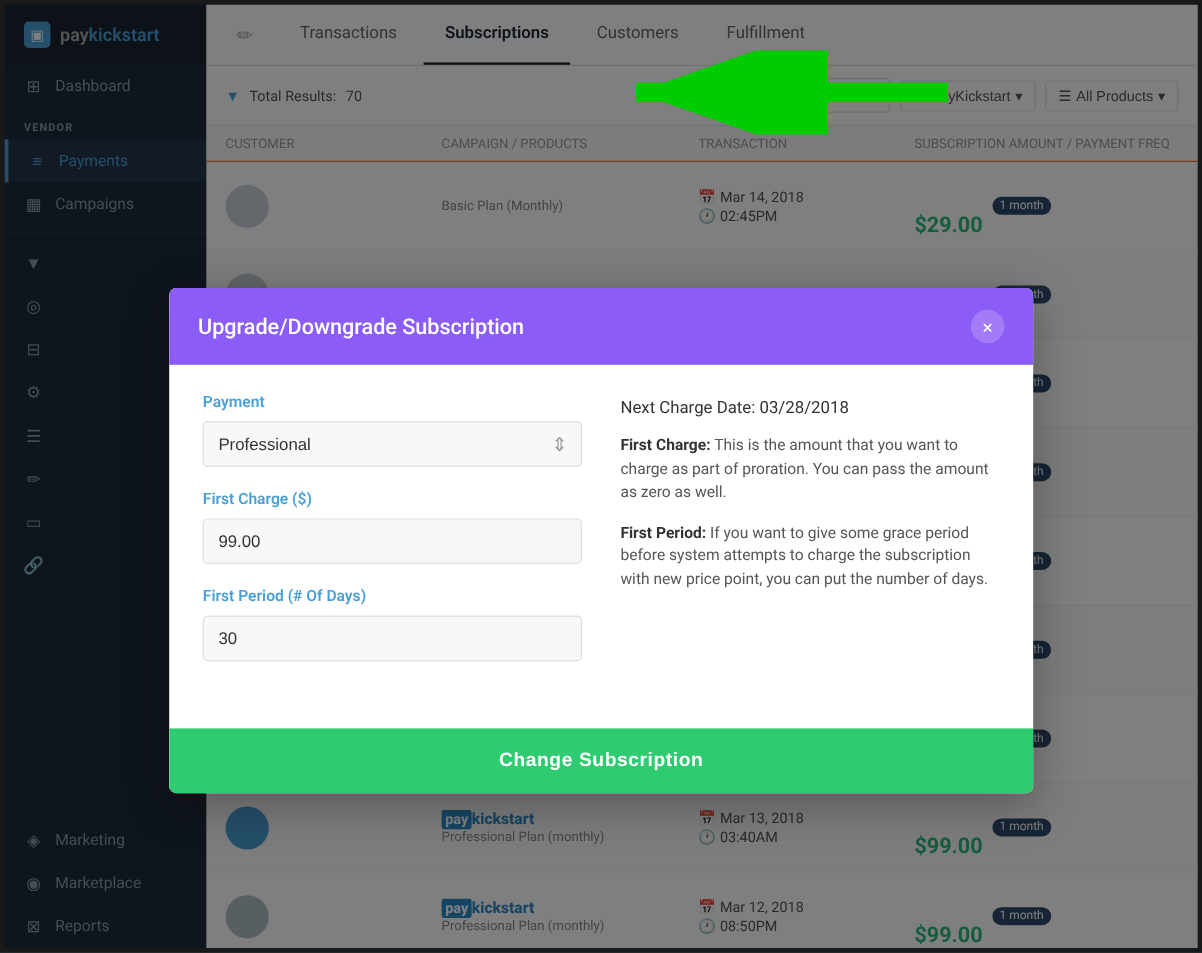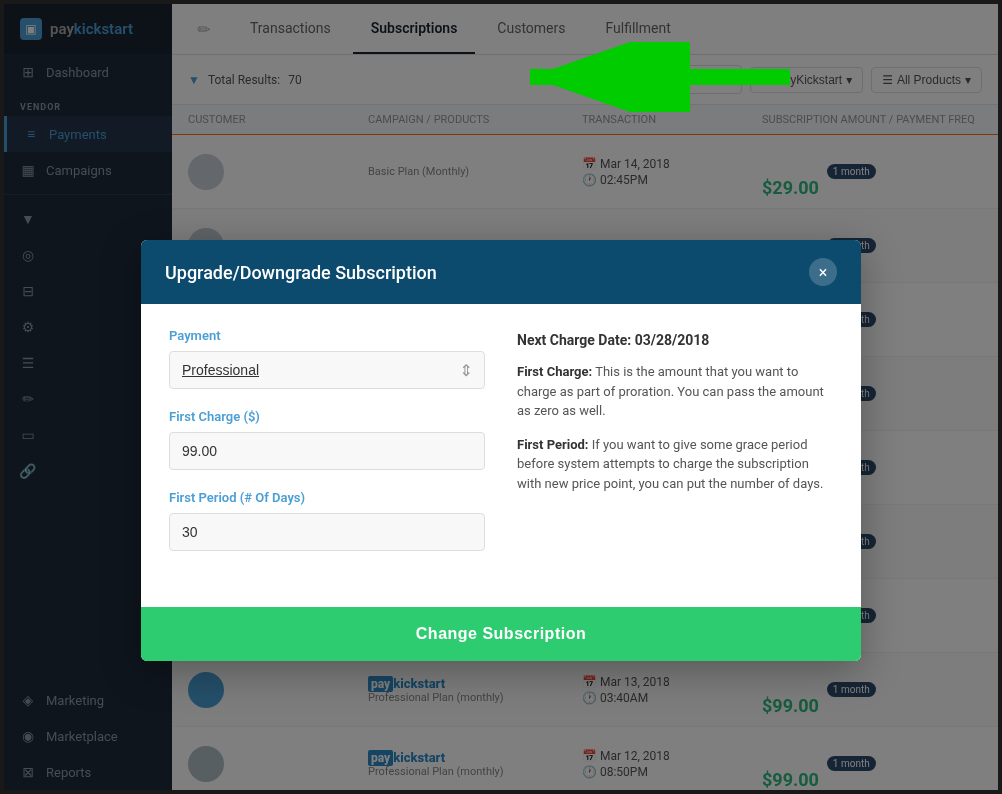--- a/index.html
+++ b/index.html
@@ -232,21 +232,21 @@
     
     .modal {
       background: #fff;
       border-radius: 6px;
       width: 720px;
       box-shadow: 0 10px 40px rgba(0,0,0,0.3);
       overflow: hidden;
       position: relative;
     }
     .modal-header {
-      background: #0c4a6e;
+      background: #8b5cf6;
       padding: 18px 24px;
       display: flex;
       align-items: center;
       justify-content: space-between;
     }
     .modal-title {
       color: #fff;
       font-size: 18px;
       font-weight: 500;
     }
@@ -287,21 +287,20 @@
     .form-select {
       width: 100%;
       padding: 10px 12px;
       border: 1px solid #ddd;
       border-radius: 4px;
       background: #f8f8f8;
       font-size: 14px;
       color: #333;
       appearance: none;
       cursor: pointer;
-      text-decoration: underline;
     }
     .select-wrapper {
       position: relative;
     }
     .select-arrow {
       position: absolute;
       right: 12px;
       top: 50%;
       transform: translateY(-50%);
       color: #999;
@@ -311,21 +310,21 @@
       width: 100%;
       padding: 10px 12px;
       border: 1px solid #ddd;
       border-radius: 4px;
       background: #f8f8f8;
       font-size: 14px;
       color: #333;
     }
     .info-date {
       font-size: 14px;
-      font-weight: 700;
+      font-weight: 400;
       color: #333;
       margin-bottom: 14px;
     }
     .info-block {
       margin-bottom: 14px;
       font-size: 13px;
       line-height: 1.5;
       color: #555;
     }
     .info-block strong {

